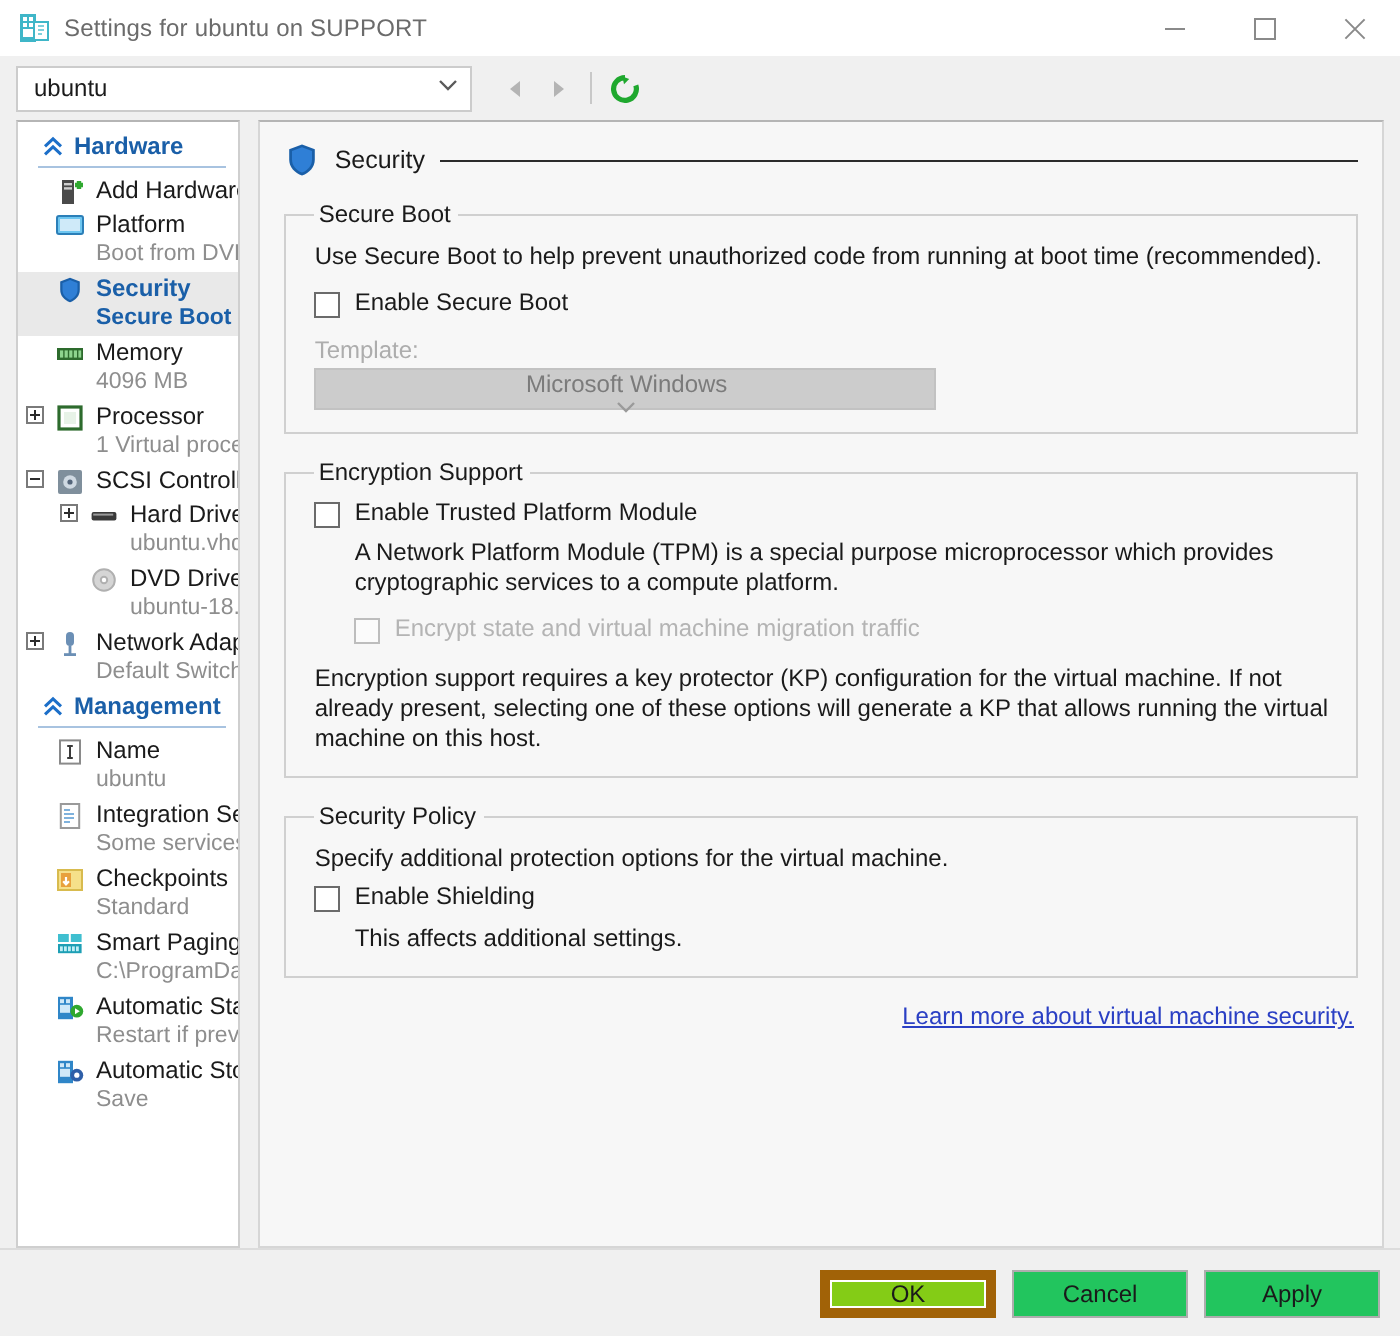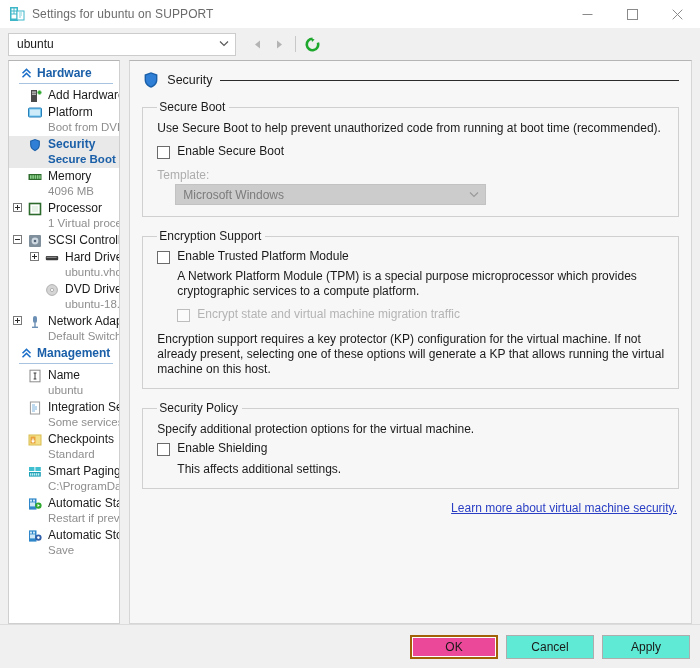--- a/index.html
+++ b/index.html
@@ -137,45 +137,45 @@
   }
   .cb-row.disabled .cbox { border-color: #bdbdbd; background: #fbfbfb; }
   .cb-label { font-size: 12px; color: #1a1a1a; margin-left: 7px; line-height: 15px; }
   .cb-row.disabled .cb-label { color: #b4b4b4; }
 
   .field-label { font-size: 12px; color: #adadad; margin: 9px 0 2px 2px; }
   .combo-disabled {
     height: 21px; background: #cccccc; border: 1px solid #c2c2c2;
     display: flex; align-items: center; justify-content: space-between;
     padding: 0 6px 0 7px; color: #7b7b7b; font-size: 12px;
-    width: 311px; margin-left: 20px;
+    width: 311px; margin-left: 2px; flex-direction: column;
   }
   .combo-disabled .chev { font-size: 10px; color: #9a9a9a; }
 
   .link-row { text-align: right; margin: 1px 2px 0 0; }
   .help-link {
     font-size: 12px; color: #2a3fc4; text-decoration: underline; cursor: pointer;
   }
 
   
   .footer {
     position: absolute; left: 0; right: 0; bottom: 0; height: 44px;
     background: #f0f0f0; border-top: 1px solid #dcdcdc;
     display: flex; align-items: center; justify-content: flex-end;
     padding-right: 10px;
   }
   .btn {
     width: 88px; height: 24px; margin-left: 8px;
-    background: #5eead4; border: 1px solid #adadad;
+    background: #22c55e; border: 1px solid #adadad;
     font-size: 12px; color: #1a1a1a;
     display: flex; align-items: center; justify-content: center;
   }
   .btn.default {
-    border: 2px solid #a16207; box-shadow: inset 0 0 0 1px #ffffff;
-    background: #ec4899;
+    border: 5px solid #a16207; box-shadow: inset 0 0 0 1px #ffffff;
+    background: #84cc16;
   }
 </style>
 </head>
 <body>
 
 <div class="window">
 
   <div class="titlebar">
     <span class="title-icon">
       <svg width="16" height="16" viewBox="0 0 16 16">

